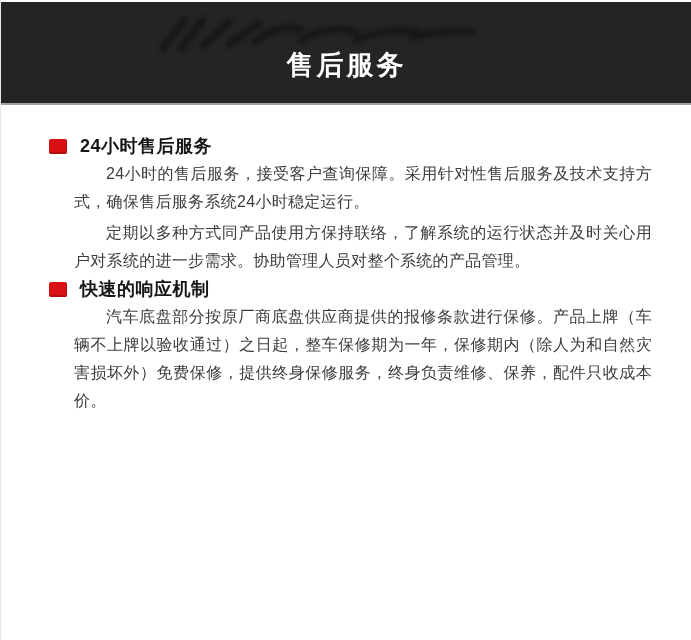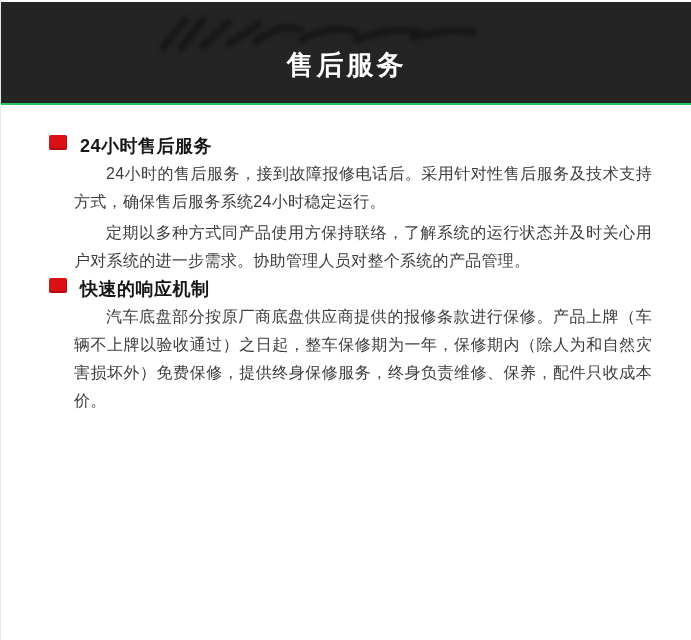--- a/index.html
+++ b/index.html
@@ -15,21 +15,21 @@
     background: #ffffff;
     overflow: hidden;
     border-left: 1px solid #e8e8e8;
   }
   
   .banner {
     position: relative;
     margin-top: 2px;
     height: 101px;
     background: #242424;
-    border-bottom: 2px solid #22c55e;
+    border-bottom: 2px solid #a3a3a3;
     overflow: hidden;
   }
   .banner-title {
     position: absolute;
     top: 50px;
     left: 0;
     width: 100%;
     text-align: center;
     color: #ffffff;
     font-size: 27px;
@@ -46,20 +46,21 @@
     opacity: 0.55;
     filter: blur(2px);
   }
   
   .content {
     padding: 30px 40px 0 48px;
   }
   .section { margin-bottom: 3px; }
   .sec-head {
     display: flex;
+    align-items: center;
     height: 22px;
     margin-bottom: 3px;
   }
   .bullet {
     flex: none;
     width: 18px;
     height: 15px;
     background: #d91114;
     border-radius: 2px;
     box-shadow: inset -1px -2px 0 rgba(120,0,0,0.35);
@@ -104,21 +105,21 @@
   </div>
 
   <div class="content">
 
     <div class="section">
       <div class="sec-head">
         <span class="bullet"></span>
         <span class="sec-title">24小时售后服务</span>
       </div>
       <div class="sec-body">
-        <p>24小时的售后服务，接到故障报修电话后。采用针对性售后服务及技术支持方式，确保售后服务系统24小时稳定运行。</p>
+        <p>24小时的售后服务，接受客户查询保障。采用针对性售后服务及技术支持方式，确保售后服务系统24小时稳定运行。</p>
       </div>
     </div>
 
     <div class="section">
       <div class="sec-body">
         <p>定期以多种方式同产品使用方保持联络，了解系统的运行状态并及时关心用户对系统的进一步需求。协助管理人员对整个系统的产品管理。</p>
       </div>
     </div>
 
     <div class="section">

